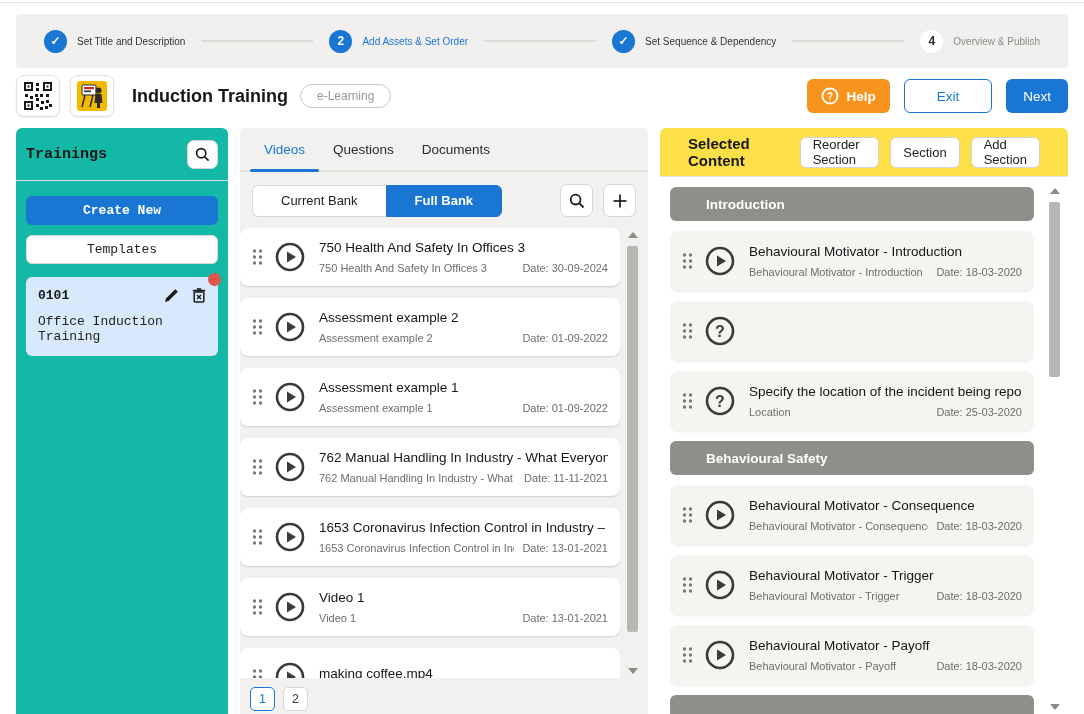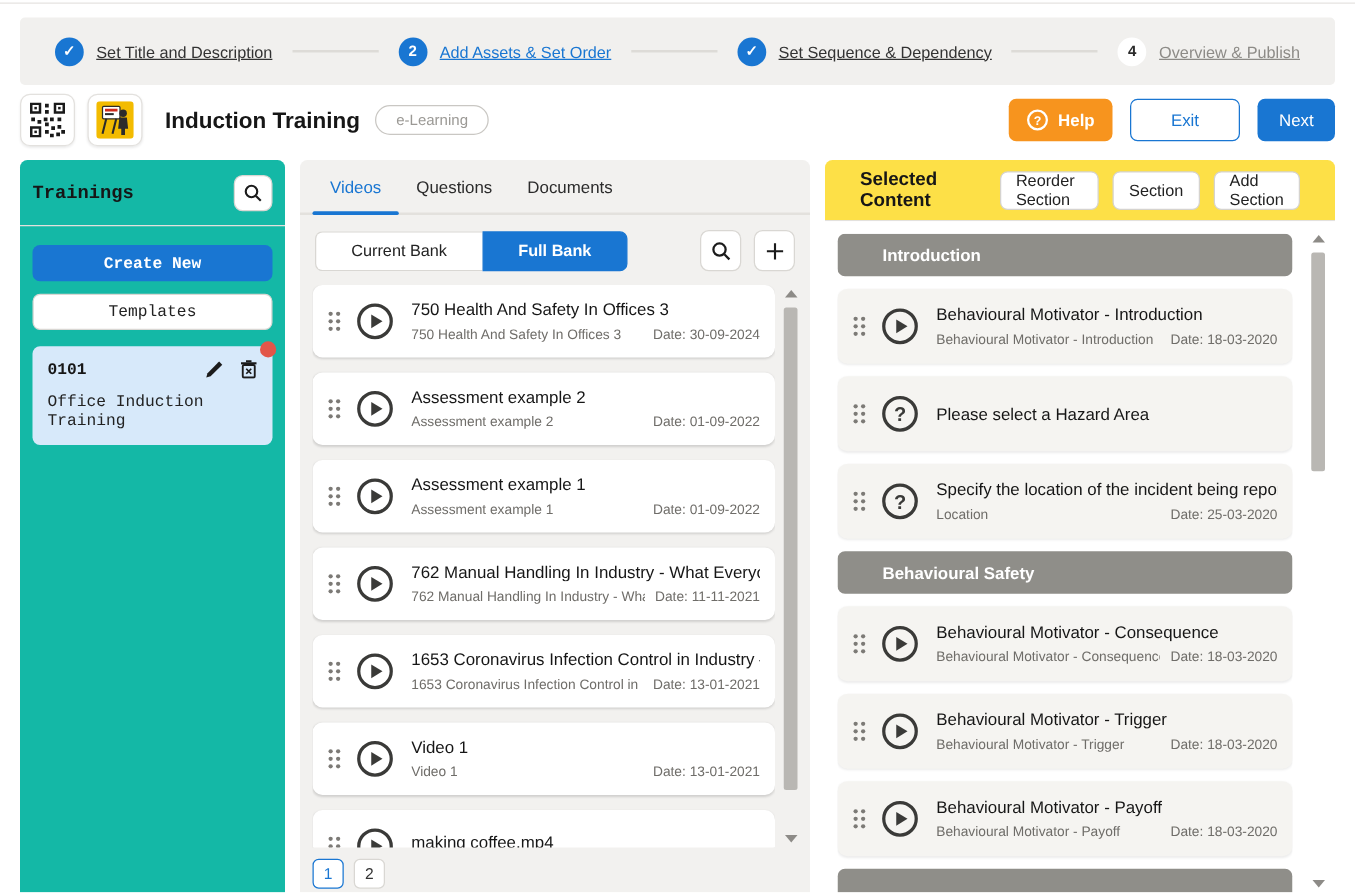--- a/index.html
+++ b/index.html
@@ -8,21 +8,21 @@
   .top-line{position:absolute;top:2px;left:0;right:0;height:1px;background:#e6e4e1;}
 
   
   .stepper{position:absolute;top:14px;left:16px;right:16px;height:54px;background:#f1f0ee;
            border-radius:4px;display:flex;align-items:center;padding:0 28px;box-sizing:border-box;}
   .step{display:flex;align-items:center;gap:10px;white-space:nowrap;}
   .step-circle{width:23px;height:23px;border-radius:50%;display:flex;align-items:center;
                justify-content:center;font-size:12px;font-weight:bold;flex:0 0 auto;}
   .step-circle.completed,.step-circle.active{background:#1976d2;color:#fff;}
   .step-circle.upcoming{background:#fff;color:#2b2b2b;}
-  .step-label{font-size:13px;color:#333;text-decoration:underline;}
+  .step-label{font-size:10px;color:#333;}
   .step-label.active{color:#1976d2;}
   .step-label.upcoming{color:#8d8b87;}
   .connector{flex:1;height:2px;background:#dddbd7;margin:0 16px;min-width:20px;}
 
   
   .header{position:absolute;top:74px;left:16px;right:16px;height:44px;display:flex;align-items:center;}
   .icon-box{width:42px;height:40px;background:#fff;border:1px solid #e3e1de;border-radius:8px;
             display:flex;align-items:center;justify-content:center;margin-right:10px;
             box-shadow:0 1px 2px rgba(0,0,0,.08);}
   .page-title{font-size:18px;font-weight:bold;color:#161616;margin-left:8px;}
@@ -67,21 +67,21 @@
   .tab.active::after{content:"";position:absolute;left:0;right:0;bottom:-2px;height:3px;
        background:#1976d2;border-radius:2px;}
   .controls{display:flex;align-items:center;padding:12px 12px 0;}
   .seg-btn{height:32px;padding:0 28px;font-size:13px;display:flex;align-items:center;
            background:#fff;border:1px solid #d9d7d3;box-sizing:border-box;color:#222;cursor:pointer;}
   .seg-btn.first{border-radius:6px 0 0 6px;border-right:none;}
   .seg-btn.active{background:#1976d2;border-color:#1976d2;color:#fff;font-weight:bold;
            border-radius:0 6px 6px 0;}
   .square-btn{width:31px;height:31px;background:#fff;border:1px solid #d9d7d3;border-radius:7px;
            display:flex;align-items:center;justify-content:center;margin-left:10px;cursor:pointer;}
-  .list{position:absolute;top:100px;left:10px;right:28px;height:450px;overflow:hidden;}
+  .list{position:absolute;top:100px;left:0;right:28px;height:450px;overflow:hidden;}
   .card{background:#fff;border-radius:8px;box-shadow:0 1px 2px rgba(0,0,0,.14);height:58px;
         margin-bottom:12px;display:flex;align-items:center;padding:0 12px;box-sizing:border-box;}
   .card.sel{background:#f5f4f1;box-shadow:0 1px 2px rgba(0,0,0,.08);height:60px;margin-bottom:10px;}
   .card-text{flex:1;margin-left:13px;min-width:0;}
   .card-title{font-size:13.5px;color:#161616;white-space:nowrap;overflow:hidden;}
   .card-subrow{display:flex;margin-top:7px;font-size:11px;color:#6f6d69;}
   .card-sub{flex:1;white-space:nowrap;overflow:hidden;margin-right:8px;}
   .card-date{white-space:nowrap;}
   .drag{margin-right:11px;flex:0 0 auto;cursor:grab;}
   .pagination{position:absolute;left:10px;bottom:3px;display:flex;gap:8px;}
@@ -474,21 +474,20 @@
                 <circle cx="8.5" cy="9" r="1.7"></circle>
    <circle cx="2.5" cy="15" r="1.7"></circle>
                 <circle cx="8.5" cy="15" r="1.7"></circle>
               </g>
             </svg>
             <svg width="32" height="32" viewBox="0 0 32 32">
    <circle cx="16" cy="16" r="13" fill="none" stroke="#3a3a38" stroke-width="2.6"></circle>
    <text x="16" y="22" text-anchor="middle" font-size="16" font-weight="bold" fill="#3a3a38" font-family="Liberation Sans, sans-serif">?</text>
             </svg>
             <div class="card-text">
-              <div class="card-title">Please select a Hazard Area</div>
             </div>
           </div>
           <div class="card sel">
             <svg class="drag" width="11" height="18" viewBox="0 0 11 18">
    <g fill="#7c7a76">
                 <circle cx="2.5" cy="3" r="1.7"></circle>
                 <circle cx="8.5" cy="3" r="1.7"></circle>
    <circle cx="2.5" cy="9" r="1.7"></circle>
                 <circle cx="8.5" cy="9" r="1.7"></circle>
    <circle cx="2.5" cy="15" r="1.7"></circle>

